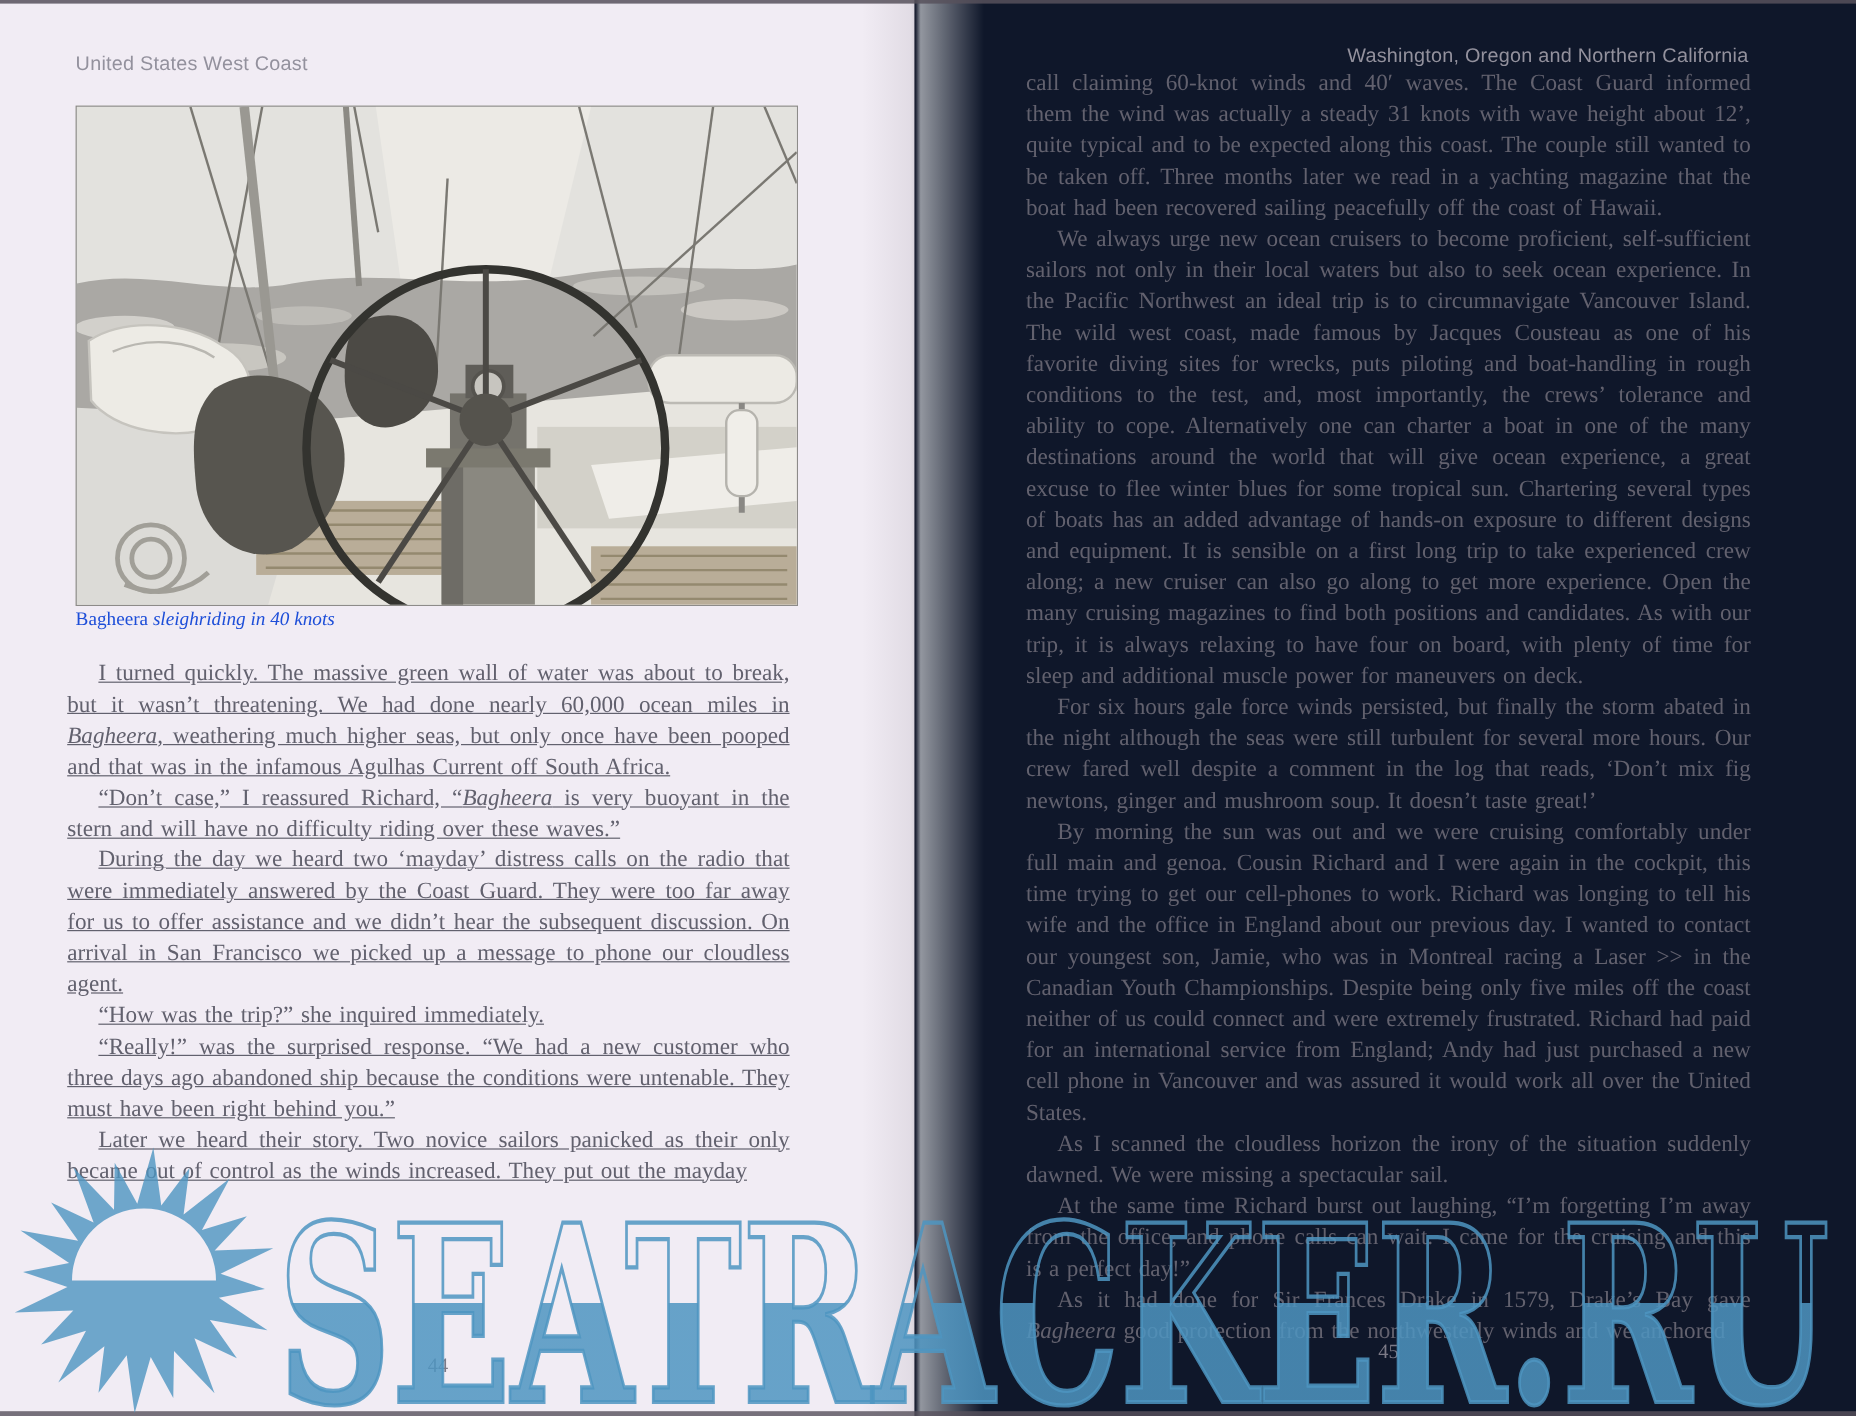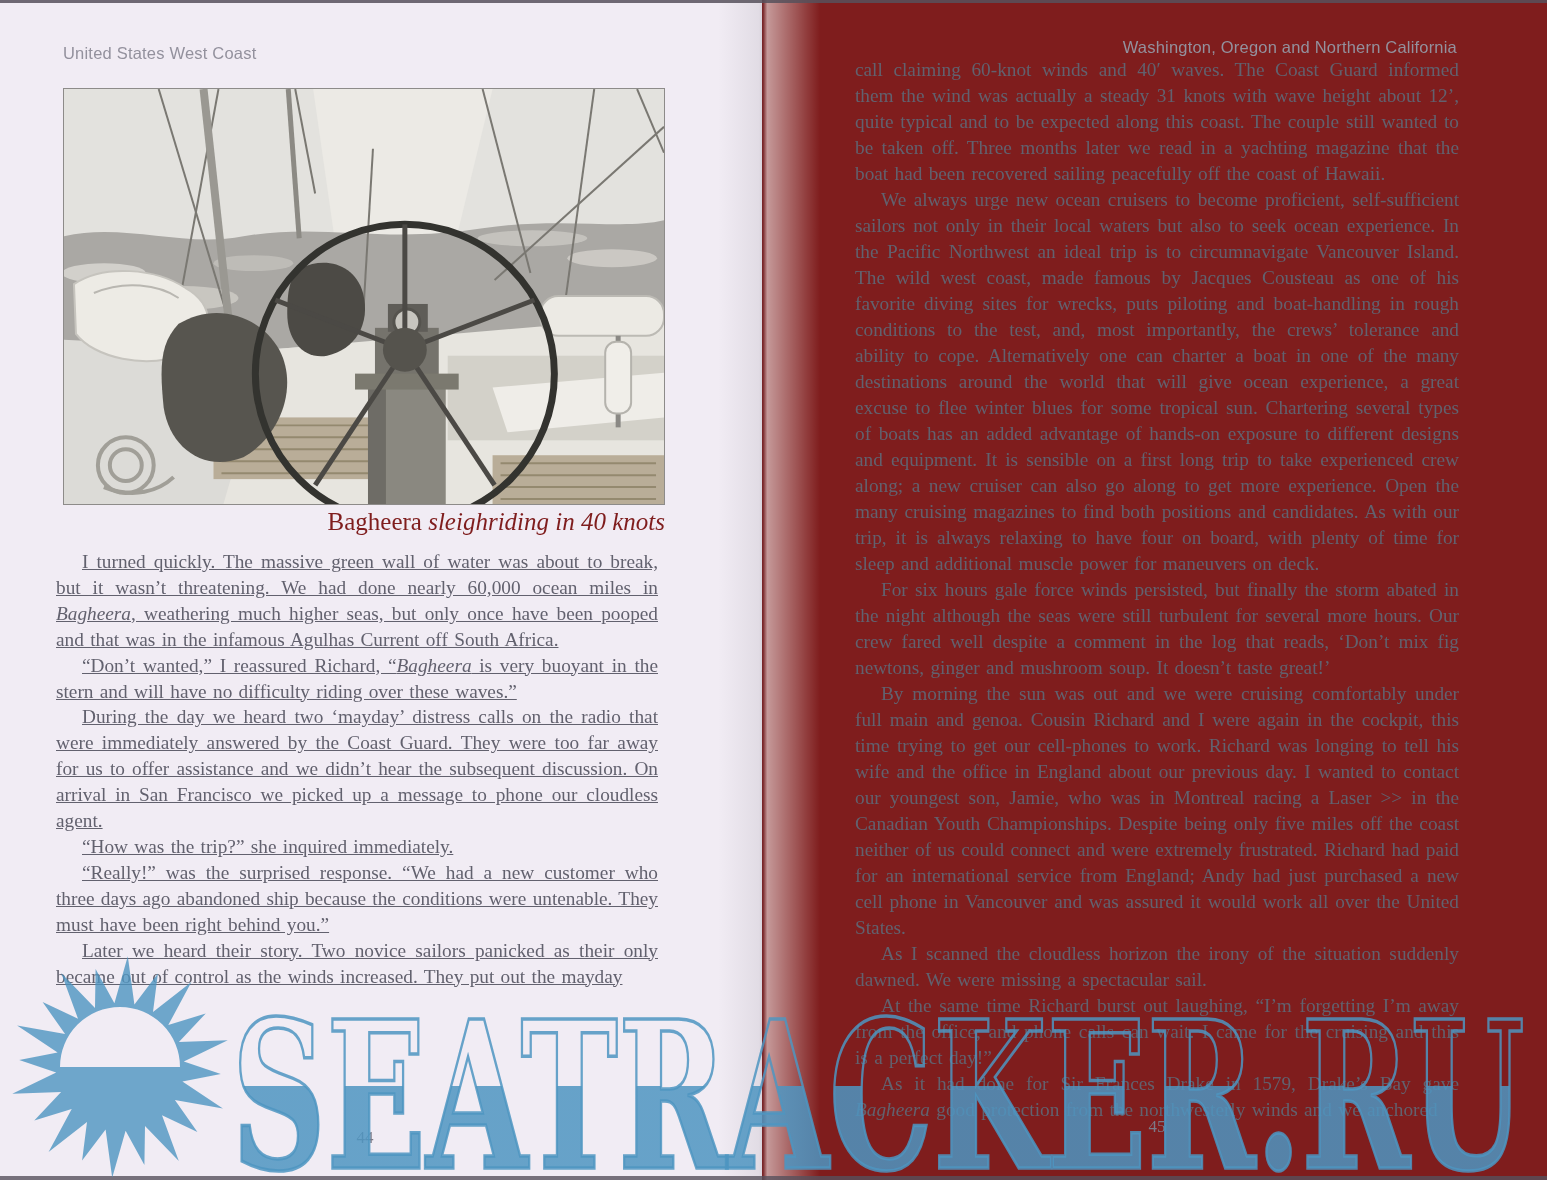--- a/index.html
+++ b/index.html
@@ -1,40 +1,40 @@
 <!DOCTYPE html>
 <html><head>
 <meta charset="utf-8">
 <style>
   html,body{margin:0;padding:0;background:#e8e3ea;}
   .canvas{position:relative;width:1547px;height:1180px;overflow:hidden;
           font-family:"Liberation Serif", serif;background:#f3eef5;}
   
   .page{position:absolute;top:0;bottom:0;}
   .page-left{left:0;width:762px;background:#f1ecf4;}
-  .page-right{left:762px;width:785px;background:#7f1d1d;text-decoration:underline;}
+  .page-right{left:762px;width:785px;background:#0f172a;text-decoration:underline;}
   .gutter{position:absolute;top:0;bottom:0;left:718px;width:170px;pointer-events:none;
     background:linear-gradient(90deg, rgba(90,80,95,0) 0%, rgba(90,80,95,0.10) 24%,
       rgba(90,80,95,0.18) 26.5%, rgba(255,255,255,0.55) 29%, rgba(255,255,255,0) 60%);}
   .edge-top{position:absolute;left:0;top:0;width:100%;height:3px;background:#57515c;opacity:.85;}
   .edge-bottom{position:absolute;left:0;bottom:0;width:100%;height:4px;background:#57515c;opacity:.8;}
 
   
   .running-header{position:absolute;font-family:"Liberation Sans", sans-serif;
     font-size:16.5px;color:#93919d;letter-spacing:.2px;}
   .rh-left{left:63px;top:44px;}
   .rh-right{right:90px;top:38px;text-align:right;}
 
   
   .photo{position:absolute;left:63px;top:88px;width:602px;height:417px;margin:0;
     border:1px solid #8d8b89;background:#e6e5e1;box-sizing:border-box;}
   .photo svg{display:block;width:100%;height:100%;}
 
   .caption{position:absolute;left:63px;top:508px;width:602px;
-    font-size:25px;color:#7f1d1d;text-align:right;}
+    font-size:16px;color:#1d4ed8;}
   .caption i{font-style:italic;}
 
   
   .textcol{position:absolute;text-align:justify;color:#62616e;}
   .textcol-left{left:56px;top:549px;width:602px;font-size:19.3px;line-height:25.9px;text-decoration:underline;}
   .textcol-right{left:855px;top:57px;width:604px;font-size:19.3px;line-height:26px;}
   p.para{margin:0;text-indent:26px;word-spacing:1.5px;}
   p.para.noindent{text-indent:0;}
   p.para i{font-style:italic;}
 
@@ -126,21 +126,21 @@
           <line x1="342" y1="262" x2="432" y2="398"></line>
         </g>
         <circle cx="342" cy="262" r="22" fill="#55534d"></circle>
       </svg>
     </figure>
 
     <div class="caption"><span>Bagheera </span><i>sleighriding in 40 knots</i></div>
 
     <div class="textcol textcol-left">
         <p class="para"><span>I turned quickly. The massive green wall of water was about to break, but it wasn’t threatening. We had done nearly 60,000 ocean miles in </span><i>Bagheera</i><span>, weathering much higher seas, but only once have been pooped and that was in the infamous Agulhas Current off South Africa.</span></p>
-        <p class="para"><span>“Don’t wanted,” I reassured Richard, “</span><i>Bagheera</i><span> is very buoyant in the stern and will have no difficulty riding over these waves.”</span></p>
+        <p class="para"><span>“Don’t case,” I reassured Richard, “</span><i>Bagheera</i><span> is very buoyant in the stern and will have no difficulty riding over these waves.”</span></p>
         <p class="para"><span>During the day we heard two ‘mayday’ distress calls on the radio that were immediately answered by the Coast Guard. They were too far away for us to offer assistance and we didn’t hear the subsequent discussion. On arrival in San Francisco we picked up a message to phone our cloudless agent.</span></p>
         <p class="para"><span>“How was the trip?” she inquired immediately.</span></p>
         <p class="para"><span>“Really!” was the surprised response. “We had a new customer who three days ago abandoned ship because the conditions were untenable. They must have been right behind you.”</span></p>
         <p class="para"><span>Later we heard their story. Two novice sailors panicked as their only became out of control as the winds increased. They put out the mayday</span></p>
       </div>
 
     <div class="pagenum pn-left">44</div>
   </div>
 
   <div class="page page-right">

